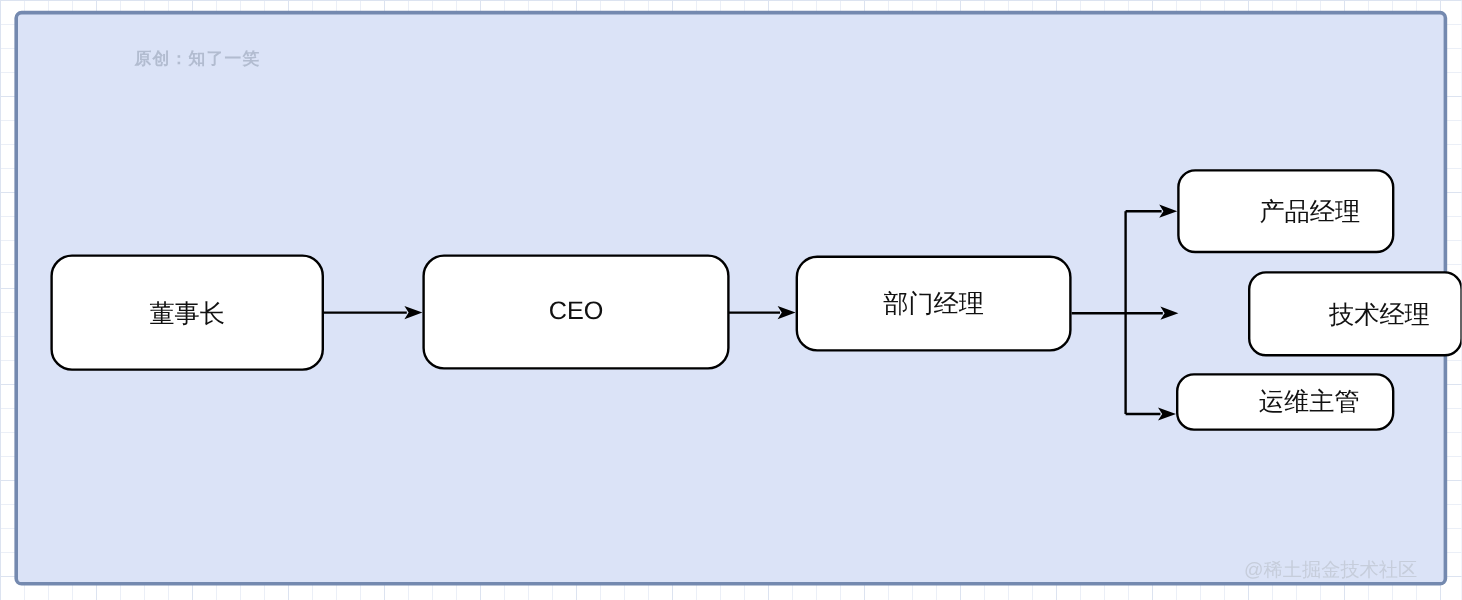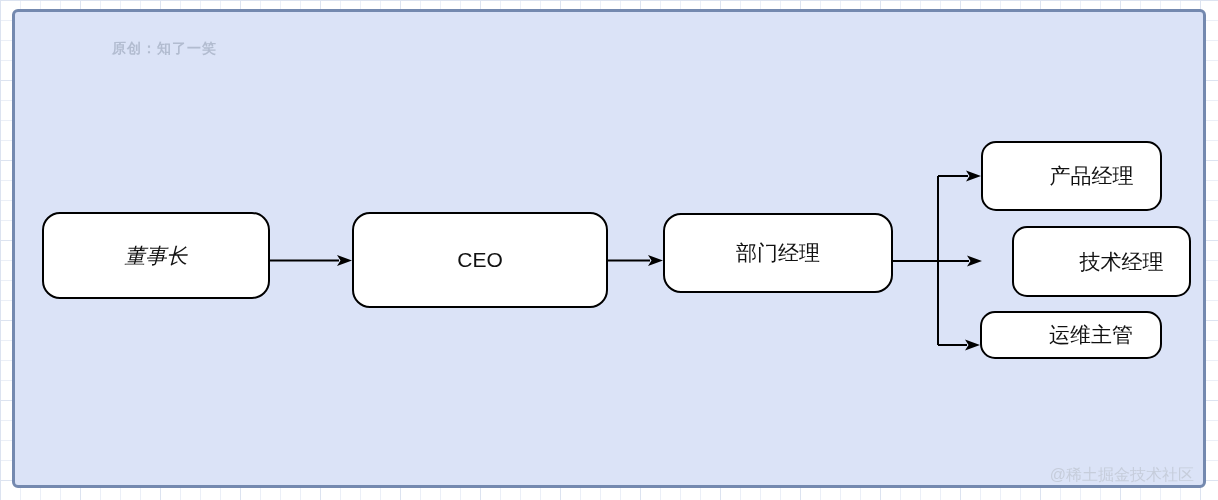--- a/index.html
+++ b/index.html
@@ -40,21 +40,21 @@
     font-size: 14px;
     font-weight: bold;
     letter-spacing: 1px;
     color: var(--watermark-top, #b2bcd0);
     user-select: none;
     margin-left: 42px;
   }
 
   .watermark-bottom {
     position: absolute;
-    right: 24px;
+    right: 37px;
     bottom: 14px;
     font-size: 16px;
     color: var(--watermark-bottom, #c6cddb);
     user-select: none;
   }
 
   .node {
     position: absolute;
     background: var(--node-bg, #ffffff);
     border: 2px solid var(--node-border, #000000);
@@ -62,25 +62,25 @@
     display: flex;
     align-items: center;
     justify-content: center;
     font-size: 21px;
     color: #111111;
     white-space: nowrap;
   }
   .node-large { border-radius: 18px; }
   .node-small { border-radius: 15px; padding-left: 40px; }
 
-  .node-chairman     { left: 42px;  top: 212px; width: 228px; height: 87px; font-style: italic; }
+  .node-chairman     { left: 42px;  top: 212px; width: 228px; height: 97px; }
   .node-ceo          { left: 352px; top: 212px; width: 256px; height: 96px; }
   .node-dept-manager { left: 663px; top: 213px; width: 230px; height: 80px; }
   .node-product-manager { left: 981px; top: 141px; width: 181px; height: 70px; }
-  .node-tech-manager    { left: 1012px; top: 226px; width: 179px; height: 71px; }
+  .node-tech-manager    { left: 1040px; top: 226px; width: 179px; height: 71px; }
   .node-ops-lead        { left: 980px; top: 311px; width: 182px; height: 48px; }
 
   svg.edges {
     position: absolute;
     left: 0;
     top: 0;
     pointer-events: none;
   }
   svg.edges .edge-line {
     stroke: var(--arrow, #000000);

